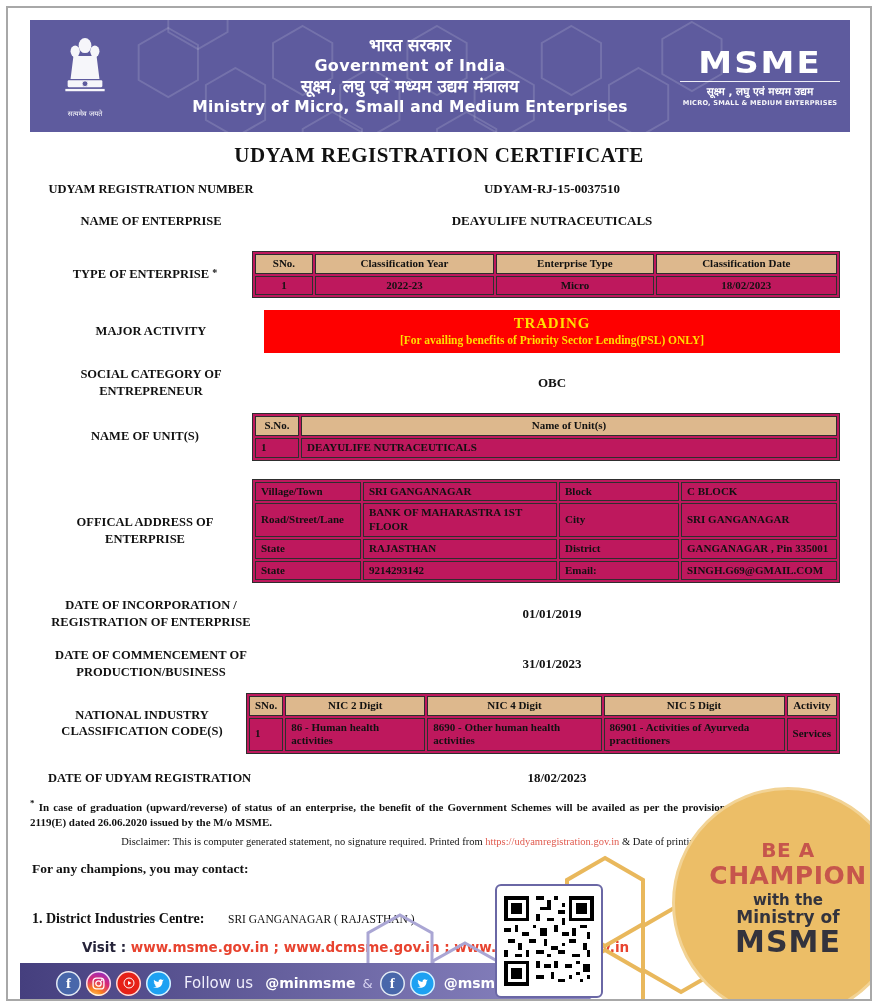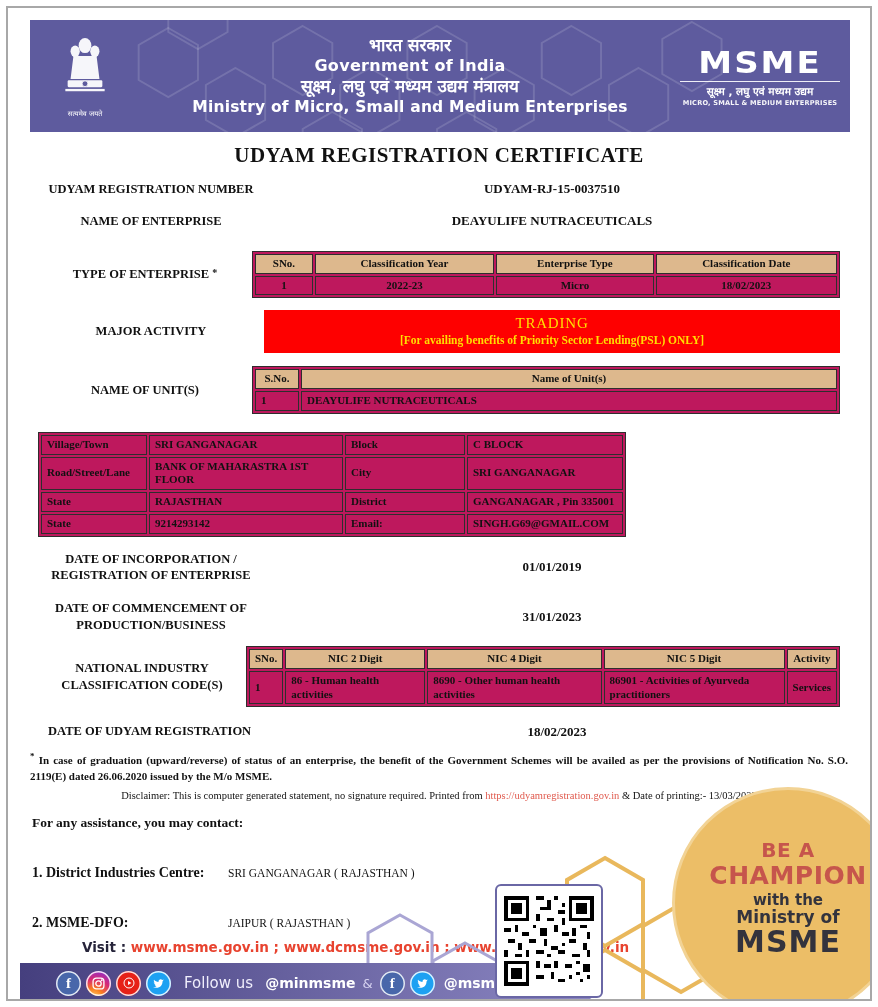--- a/index.html
+++ b/index.html
@@ -38,21 +38,21 @@
   
   table.grid{border-collapse:separate;border-spacing:2px;border:1px solid #2e2e2e;background:#be185d;
              font-family:"Liberation Serif",serif;}
   table.grid th,table.grid td{border:1px solid #2e2e2e;font-size:11px;font-weight:bold;padding:2px 5px;line-height:1.25;}
   table.grid th{background:#ddb88d;text-align:center;}
   table.grid td{text-align:center;}
   table.grid td.l{text-align:left;}
 
   
   .banner{margin:10px 30px 0 256px;background:#fe0000;color:#ffdf00;text-align:center;padding:5px 4px 7px;}
-  .banner .b1{font-size:15px;font-weight:normal;letter-spacing:.8px;}
+  .banner .b1{font-size:15px;font-weight:bold;letter-spacing:.8px;}
   .banner .b2{font-size:11.5px;font-weight:bold;margin-top:2px;}
 
   
   .footnote{margin:10px 22px 0 22px;font-size:11px;font-weight:bold;text-align:justify;line-height:1.45;}
   .footnote sup{font-size:9px;}
   .disclaimer{margin-top:5px;text-align:center;font-size:10.5px;}
   .disclaimer .red{color:#e05a4e;}
 
   
   .assist-h{margin:14px 0 0 24px;font-size:13.5px;font-weight:bold;}
@@ -193,20 +193,24 @@
   <div class="row" style="margin-top:12px;">
     <div class="lbl">MAJOR ACTIVITY</div>
     <div class="val">
       <div class="banner" style="margin:0;width:100%;box-sizing:border-box;">
         <div class="b1">TRADING</div>
         <div class="b2">[For availing benefits of Priority Sector Lending(PSL) ONLY]</div>
       </div>
     </div>
   </div>
 
+  <div class="row" style="margin-top:13px;">
+    <div class="lbl" style="max-width:226px;">SOCIAL CATEGORY OF ENTREPRENEUR</div>
+    <div class="val">OBC</div>
+  </div>
 
   <div class="row" style="margin-top:13px;">
     <div class="lbl">NAME OF UNIT(S)</div>
     <div class="val left">
       <table class="grid" style="width:588px;">
         <colgroup>
               <col style="width:44px;">
               <col>
             </colgroup>
         <tbody>
@@ -217,20 +221,21 @@
         <tr>
           <td class="l">1</td>
           <td class="l">DEAYULIFE NUTRACEUTICALS</td>
         </tr>
       </tbody>
           </table>
     </div>
   </div>
 
   <div class="row" style="margin-top:18px;">
+    <div class="lbl">OFFICAL ADDRESS OF ENTERPRISE</div>
     <div class="val left">
       <table class="grid" style="width:588px;">
         <colgroup>
               <col style="width:106px;">
               <col style="width:194px;">
               <col style="width:120px;">
               <col>
             </colgroup>
         <tbody>
         <tr>
@@ -309,21 +314,21 @@
   </div>
 
   <div class="footnote">
     <sup>*</sup>
     <span>In case of graduation (upward/reverse) of status of an enterprise, the benefit of the Government Schemes will be availed as per the provisions of Notification No. S.O. 2119(E) dated 26.06.2020 issued by the M/o MSME.</span>
   </div>
   <div class="disclaimer">
     <span>Disclaimer: This is computer generated statement, no signature required. Printed from </span><span class="red">https://udyamregistration.gov.in</span><span> &amp; Date of printing:- 13/03/2023</span>
   </div>
 
-  <div class="assist-h">For any assistance, you may contact:</div>
+  <div class="assist-h">For any champions, you may contact:</div>
   <div class="assist-row">
     <div class="al">1. District Industries Centre:</div>
     <div class="av">SRI GANGANAGAR ( RAJASTHAN )</div>
   </div>
   <div class="assist-row">
     <div class="al">2. MSME-DFO:</div>
     <div class="av">JAIPUR ( RAJASTHAN )</div>
   </div>
 
   <svg class="hexes" style="left:352px;top:905px;" width="150" height="95" viewBox="0 0 150 95">

